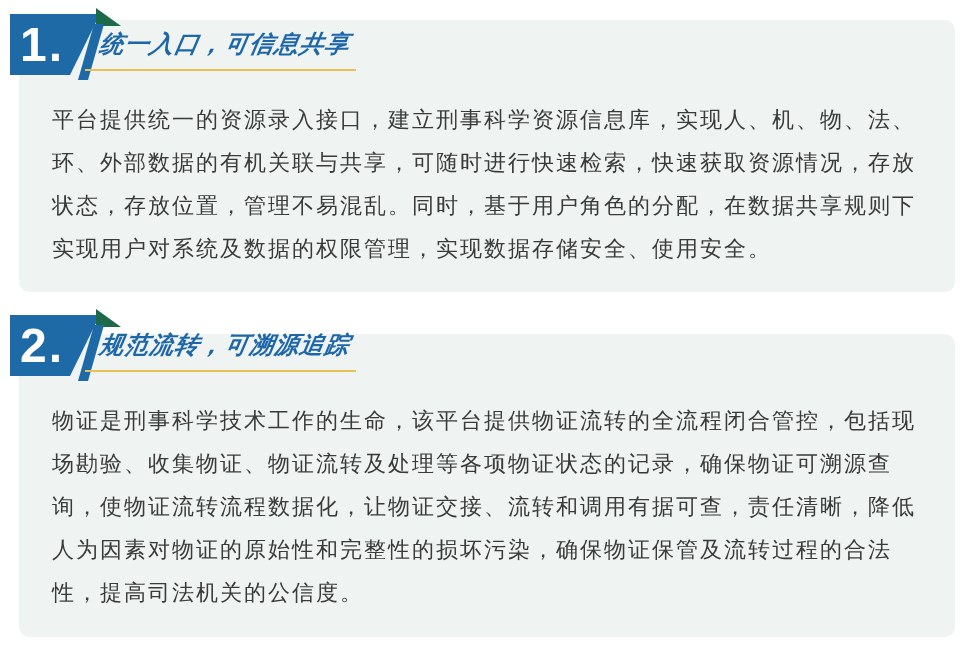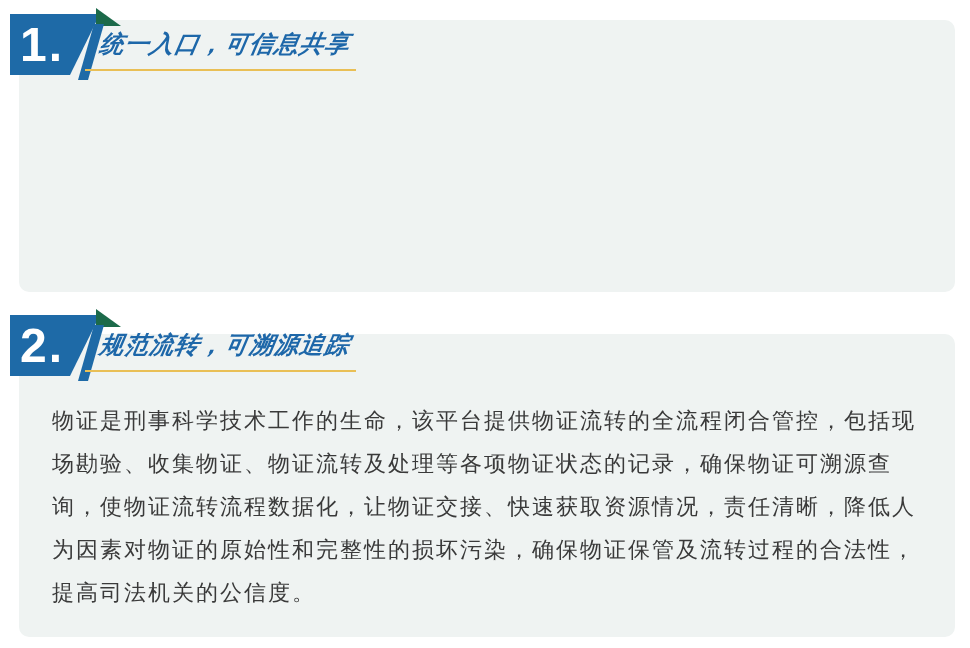--- a/index.html
+++ b/index.html
@@ -51,35 +51,36 @@
     background:var(--underline-gold,#e9bf56);
   }
 </style>
 </head>
 <body>
 
 <div class="page">
 
   <section class="feature" id="section-1">
     <div class="card"></div>
+    <p class="body-text">平台提供统一的资源录入接口，建立刑事科学资源信息库，实现人、机、物、法、环、外部数据的有机关联与共享，可随时进行快速检索，快速获取资源情况，存放状态，存放位置，管理不易混乱。同时，基于用户角色的分配，在数据共享规则下实现用户对系统及数据的权限管理，实现数据存储安全、使用安全。</p>
     <div class="header">
       <svg class="badge-svg" width="130" height="84" viewBox="0 0 130 84" aria-hidden="true">
         <polygon points="2,8 92,8 62,69 2,69" style="fill:var(--badge-blue)"></polygon>
         <polygon points="88,2 113,20 88,20" style="fill:var(--fold-green)"></polygon>
         <polygon points="86,18 96,18 80,74 70,74" style="fill:var(--badge-blue)"></polygon>
       </svg>
       <span class="num">1.</span>
       <span class="title">统一入口，可信息共享</span>
       <div class="underline"></div>
     </div>
   </section>
 
   <section class="feature" id="section-2">
     <div class="card"></div>
-    <p class="body-text">物证是刑事科学技术工作的生命，该平台提供物证流转的全流程闭合管控，包括现场勘验、收集物证、物证流转及处理等各项物证状态的记录，确保物证可溯源查询，使物证流转流程数据化，让物证交接、快速获取资源情况，责任清晰，降低人为因素对物证的原始性和完整性的损坏污染，确保物证保管及流转过程的合法性，提高司法机关的公信度。</p>
+    <p class="body-text">物证是刑事科学技术工作的生命，该平台提供物证流转的全流程闭合管控，包括现场勘验、收集物证、物证流转及处理等各项物证状态的记录，确保物证可溯源查询，使物证流转流程数据化，让物证交接、流转和调用有据可查，责任清晰，降低人为因素对物证的原始性和完整性的损坏污染，确保物证保管及流转过程的合法性，提高司法机关的公信度。</p>
     <div class="header">
       <svg class="badge-svg" width="130" height="84" viewBox="0 0 130 84" aria-hidden="true">
         <polygon points="2,8 92,8 62,69 2,69" style="fill:var(--badge-blue)"></polygon>
         <polygon points="88,2 113,20 88,20" style="fill:var(--fold-green)"></polygon>
         <polygon points="86,18 96,18 80,74 70,74" style="fill:var(--badge-blue)"></polygon>
       </svg>
       <span class="num">2.</span>
       <span class="title">规范流转，可溯源追踪</span>
       <div class="underline"></div>
     </div>

